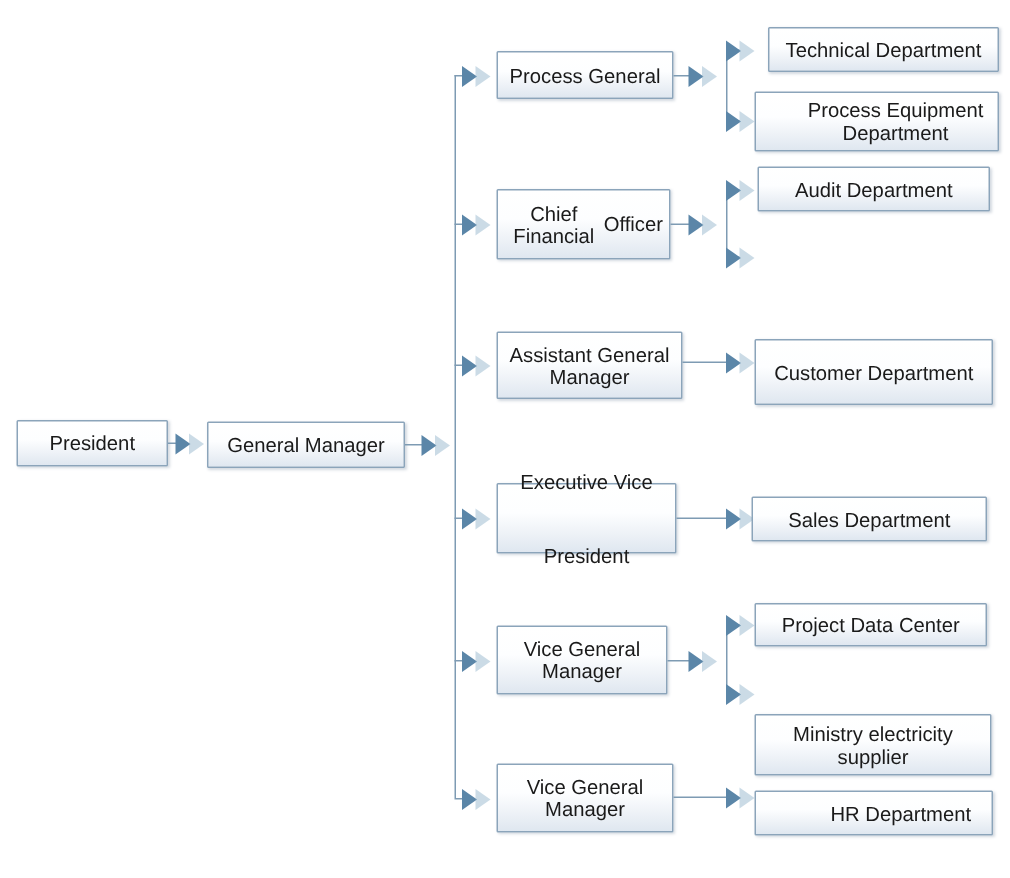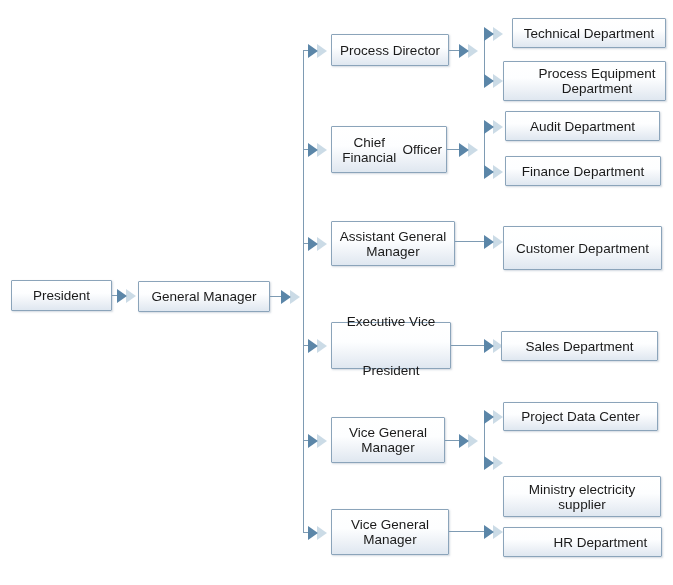--- a/index.html
+++ b/index.html
@@ -67,21 +67,21 @@
 
   <div class="ln vline" style="left:303px;top:50px;height:482px;"></div>
 
   <div class="ln hline" style="left:303px;top:50px;width:12px;"></div>
   <div class="arrow" style="left:308px;top:44px;">
       <i class="c1"></i>
       <i class="c2"></i>
     </div>
 
   <div class="node" style="left:331px;top:34px;width:118px;height:32px;">
-    <span>Process Director</span>
+    <span>Process General</span>
   </div>
 
   <div class="ln hline" style="left:449px;top:50px;width:12px;"></div>
   <div class="arrow" style="left:459px;top:44px;">
       <i class="c1"></i>
       <i class="c2"></i>
     </div>
   <div class="ln vline" style="left:484px;top:33px;height:47px;"></div>
   <div class="ln hline" style="left:484px;top:33px;width:9px;"></div>
   <div class="arrow" style="left:484px;top:27px;">
@@ -128,23 +128,20 @@
   <div class="ln hline" style="left:484px;top:171px;width:9px;"></div>
   <div class="arrow" style="left:484px;top:165px;">
       <i class="c1"></i>
       <i class="c2"></i>
     </div>
 
   <div class="node" style="left:505px;top:111px;width:155px;height:30px;">
     <span>Audit Department</span>
   </div>
 
-  <div class="node" style="left:505px;top:156px;width:156px;height:30px;">
-    <span>Finance Department</span>
-  </div>
 
   <div class="ln hline" style="left:303px;top:243px;width:12px;"></div>
   <div class="arrow" style="left:308px;top:237px;">
       <i class="c1"></i>
       <i class="c2"></i>
     </div>
 
   <div class="node" style="left:331px;top:221px;width:124px;height:45px;flex-direction:column;justify-content:center;">
     <span>Assistant General</span>
     <span>Manager</span>

